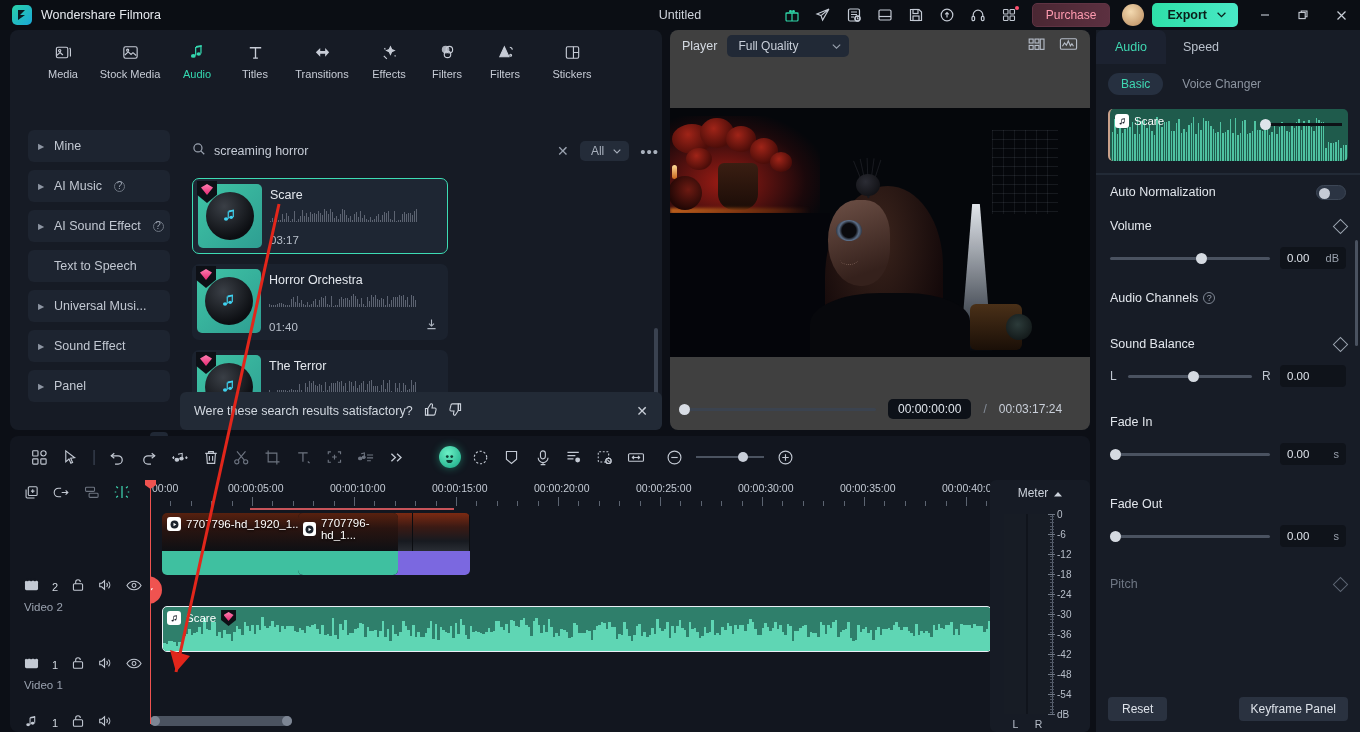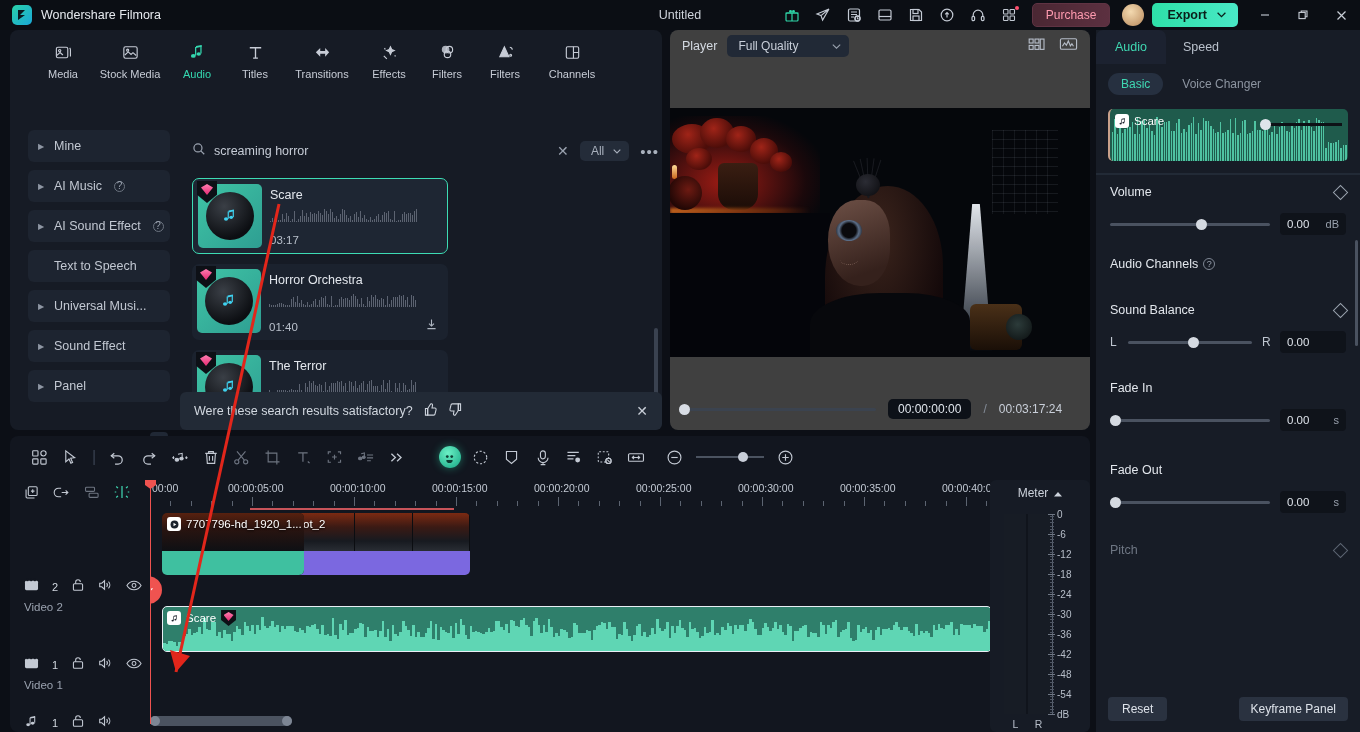--- a/index.html
+++ b/index.html
@@ -699,21 +699,21 @@
             <path d="M14.5 4.5a2.6 2.6 0 012.6 2.6"></path>
             <circle cx="15.4" cy="12.8" r="1"></circle>
           </svg>
         <span class="lbl">Filters</span>
       </div>
       <div class="nav-tab wide">
         <svg width="19" height="19" viewBox="0 0 20 20" fill="none" stroke="currentColor" stroke-width="1.2">
             <rect x="3.5" y="4" width="13" height="12" rx="1.4"></rect>
             <path d="M11 4v12M11 10h5.5"></path>
           </svg>
-        <span class="lbl">Channels</span>
+        <span class="lbl">Stickers</span>
       </div>
     </div>
 
     <div class="cat-list">
       <div class="cat-item">
         <span class="arw">▶</span>
         <span>Mine</span>
       </div>
       <div class="cat-item">
         <span class="arw">▶</span>
@@ -1345,20 +1345,26 @@
         <span class="nm">Scare</span>
       </div>
       <div class="cw-vol">
         <span class="cw-vol-knob"></span>
       </div>
     </div>
 
     <div class="rp-divider"></div>
     <div class="rp-divider" style="margin:0"></div>
 
+    <div class="row-head">
+      <span class="rl norm">Auto Normalization</span>
+      <span class="toggle">
+          <i></i>
+        </span>
+    </div>
 
     <div class="row-head">
       <span class="rl norm">Volume</span>
       <span class="dia"></span>
     </div>
     <div class="slider-row">
       <span class="sl-track">
         <span class="sl-knob" style="left:54%"></span>
       </span>
       <span class="num-box">
@@ -1775,20 +1781,33 @@
         <div class="cv1-thumb"></div>
         <div class="cv1-green"></div>
         <div class="clip-lbl">
           <span class="sq">
             <svg width="9" height="9" viewBox="0 0 10 10" fill="#1b222c">
                 <circle cx="5" cy="5" r="4.4"></circle>
                 <path d="M3.9 3.1L7 5 3.9 6.9z" fill="#fff"></path>
               </svg>
           </span>
           <span>7707796-hd_1920_1...</span>
+        </div>
+      </div>
+      <div class="clip-v1" style="left:148px;width:100px">
+        <div class="cv1-thumb"></div>
+        <div class="cv1-green"></div>
+        <div class="clip-lbl">
+          <span class="sq">
+            <svg width="9" height="9" viewBox="0 0 10 10" fill="#1b222c">
+                <circle cx="5" cy="5" r="4.4"></circle>
+                <path d="M3.9 3.1L7 5 3.9 6.9z" fill="#fff"></path>
+              </svg>
+          </span>
+          <span>7707796-hd_1...</span>
         </div>
       </div>
       <div class="red-round">⟳</div>
 
       <div class="clip-audio">
         <div class="ca-bars" id="ca-bars">
             <i style="height: 8.3px;"></i>
             <i style="height: 7px;"></i>
             <i style="height: 10.4px;"></i>
             <i style="height: 9.7px;"></i>

